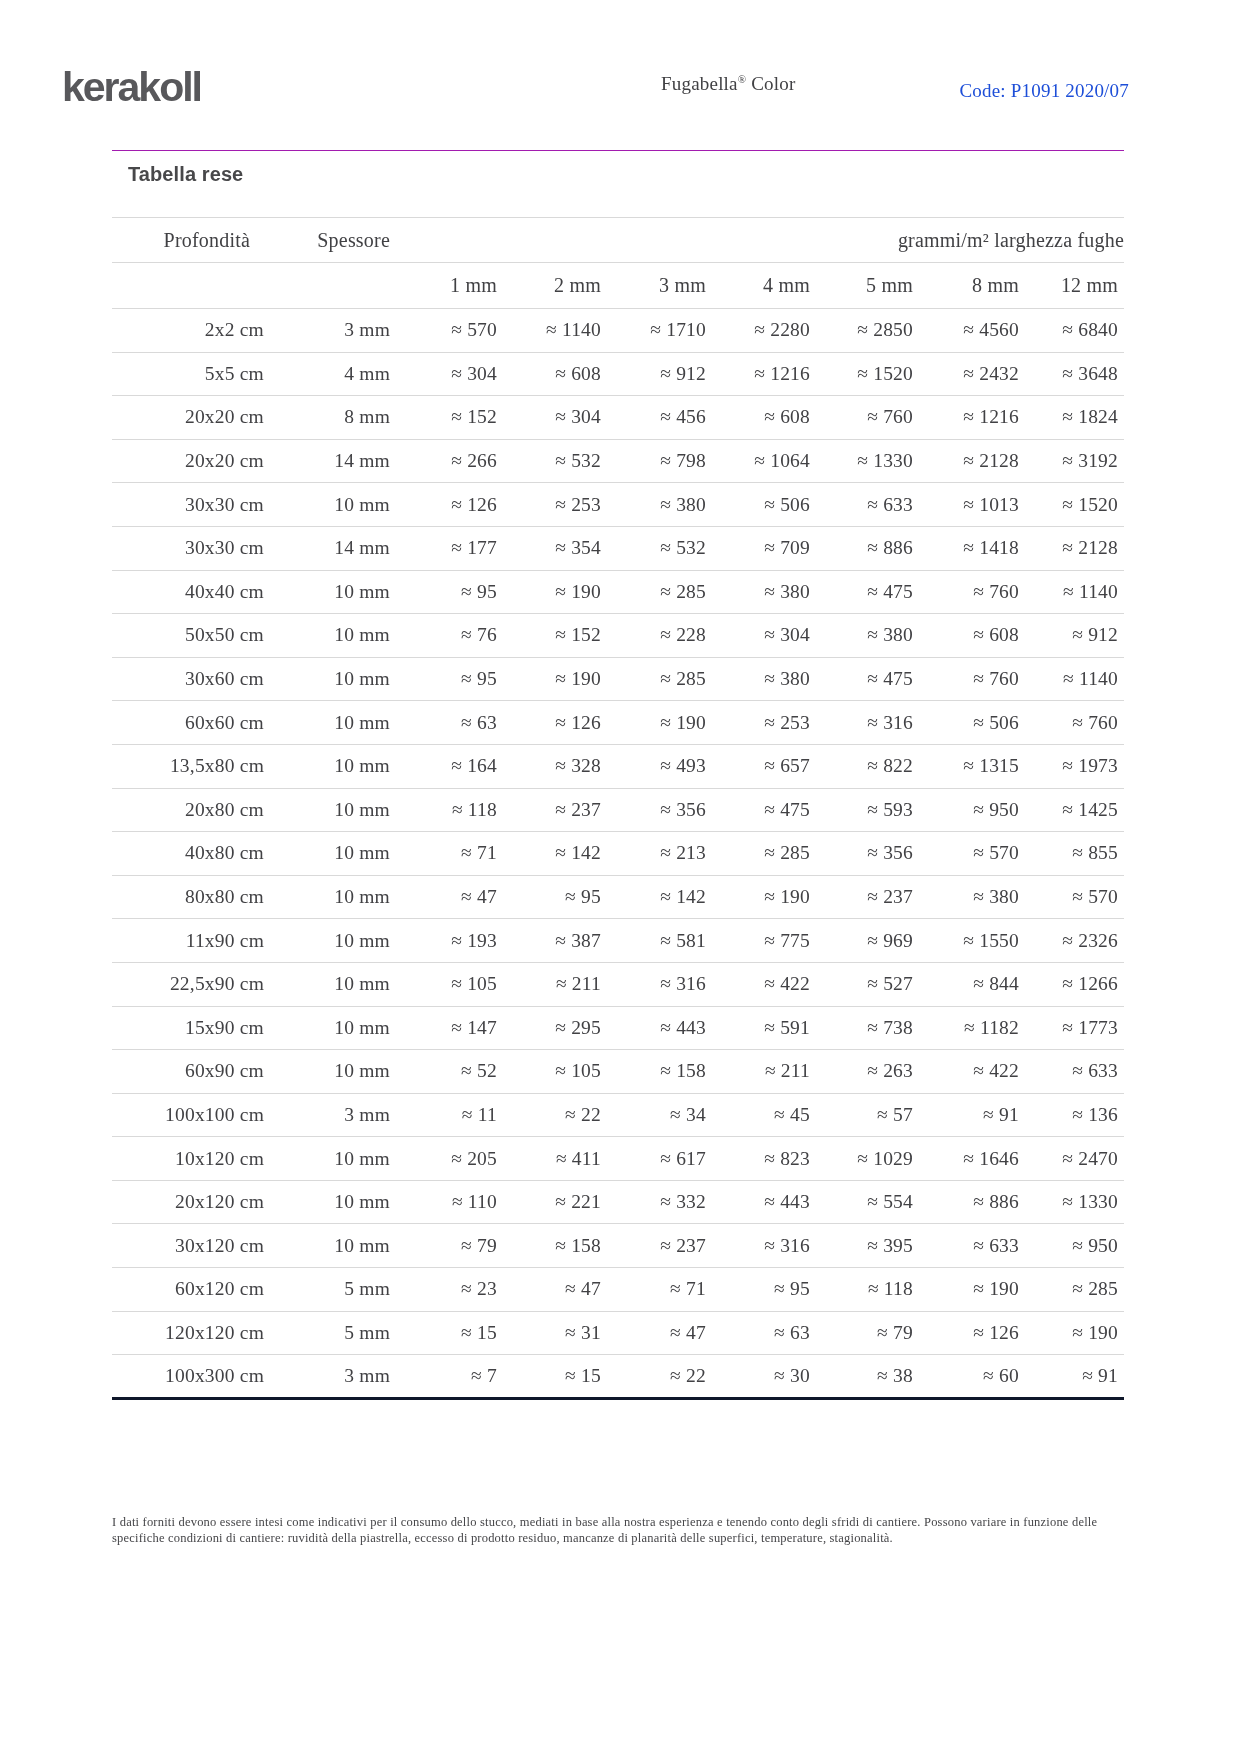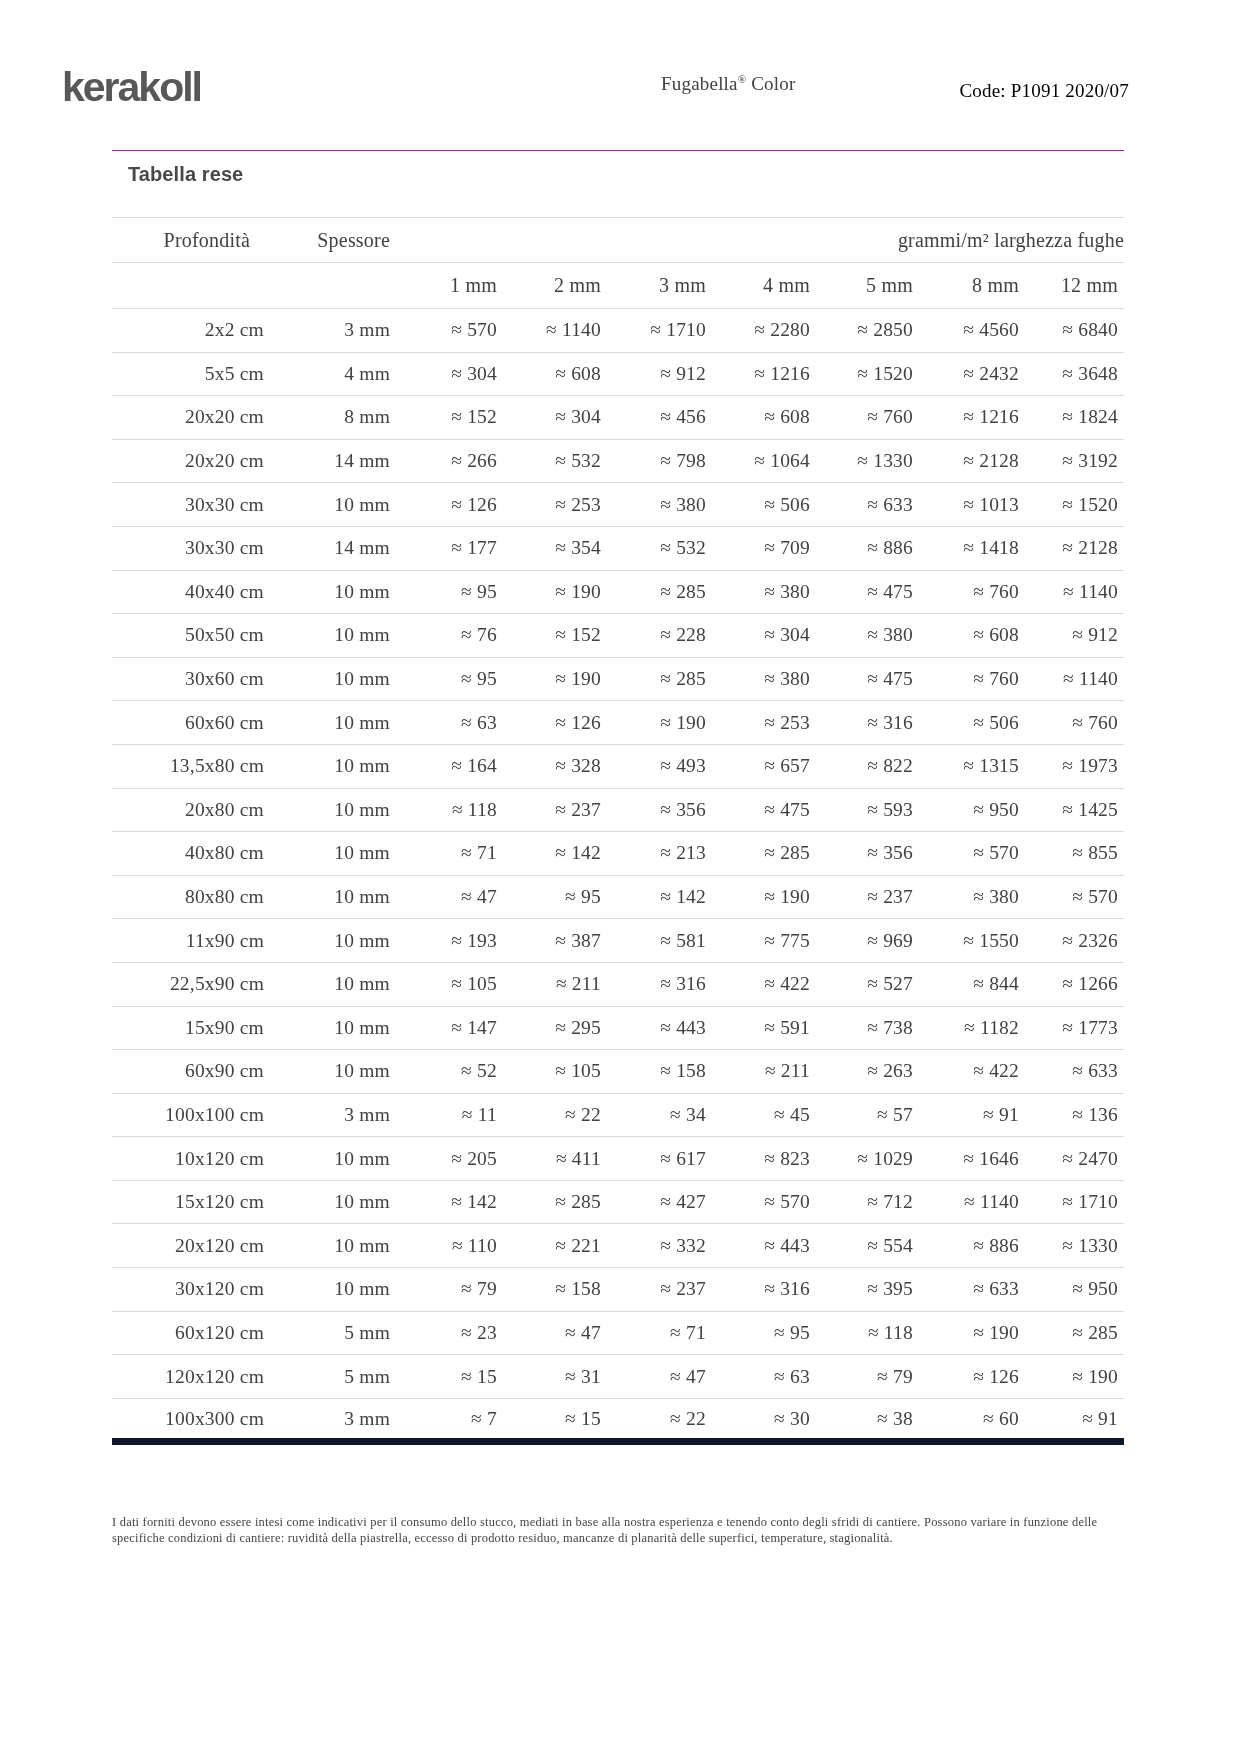--- a/index.html
+++ b/index.html
@@ -17,21 +17,21 @@
     font-weight: bold; font-size: 41px; letter-spacing: -2px;
     color: #58585b;
   }
   .product {
     position: absolute; left: 653px; top: 73px;
     font-size: 19px; color: #414144; letter-spacing: 0.2px; margin-left: 8px;
   }
   .product sup { font-size: 11px; }
   .code {
     position: absolute; right: 112px; top: 80px;
-    font-size: 19px; color: #000000; letter-spacing: 0.2px;
+    font-size: 19px; color: #1d4ed8; letter-spacing: 0.2px;
   }
   .table-area {
     position: absolute; left: 112px; top: 150px; width: 1012px;
   }
   .table-title {
     border-top: 1px solid #a21caf;
     height: 43px; padding: 12px 0 0 16px;
     font-family: "Liberation Sans", sans-serif;
     font-weight: bold; font-size: 20px; color: #48484a;
     letter-spacing: 0.1px;
@@ -46,21 +46,21 @@
     font-weight: normal;
     font-size: 19.5px; letter-spacing: 0.2px;
     color: #414144;
     white-space: nowrap;
   }
   tr.hdr1 th { height: 45px; font-size: 20px; }
   tr.hdr1 th.c-size { padding-right: 20px; }
   tr.hdr1 th.c-group { text-align: right; padding-right: 0; }
   tr.hdr2 th { height: 46px; font-size: 20px; }
   tbody td { height: 43.6px; }
-  tbody tr:last-child td { border-bottom: 7px solid #0f172a; }
+  tbody tr:last-child td { border-bottom: 3px solid #0f172a; }
   .footnote {
     position: absolute; left: 112px; top: 1514px; width: 1035px;
     font-size: 12.5px; line-height: 16px; color: #454548;
     letter-spacing: 0.2px;
   }
 </style>
 </head>
 <body>
 
 <header>
@@ -337,31 +337,20 @@
     <td class="c-thick">10 mm</td>
     <td class="c-num">≈ 205</td>
     <td class="c-num">≈ 411</td>
     <td class="c-num">≈ 617</td>
     <td class="c-num">≈ 823</td>
     <td class="c-num">≈ 1029</td>
     <td class="c-num">≈ 1646</td>
     <td class="c-num">≈ 2470</td>
   </tr>
 
-  <tr>
-    <td class="c-size">15x120 cm</td>
-    <td class="c-thick">10 mm</td>
-    <td class="c-num">≈ 142</td>
-    <td class="c-num">≈ 285</td>
-    <td class="c-num">≈ 427</td>
-    <td class="c-num">≈ 570</td>
-    <td class="c-num">≈ 712</td>
-    <td class="c-num">≈ 1140</td>
-    <td class="c-num">≈ 1710</td>
-  </tr>
 
   <tr>
     <td class="c-size">20x120 cm</td>
     <td class="c-thick">10 mm</td>
     <td class="c-num">≈ 110</td>
     <td class="c-num">≈ 221</td>
     <td class="c-num">≈ 332</td>
     <td class="c-num">≈ 443</td>
     <td class="c-num">≈ 554</td>
     <td class="c-num">≈ 886</td>

